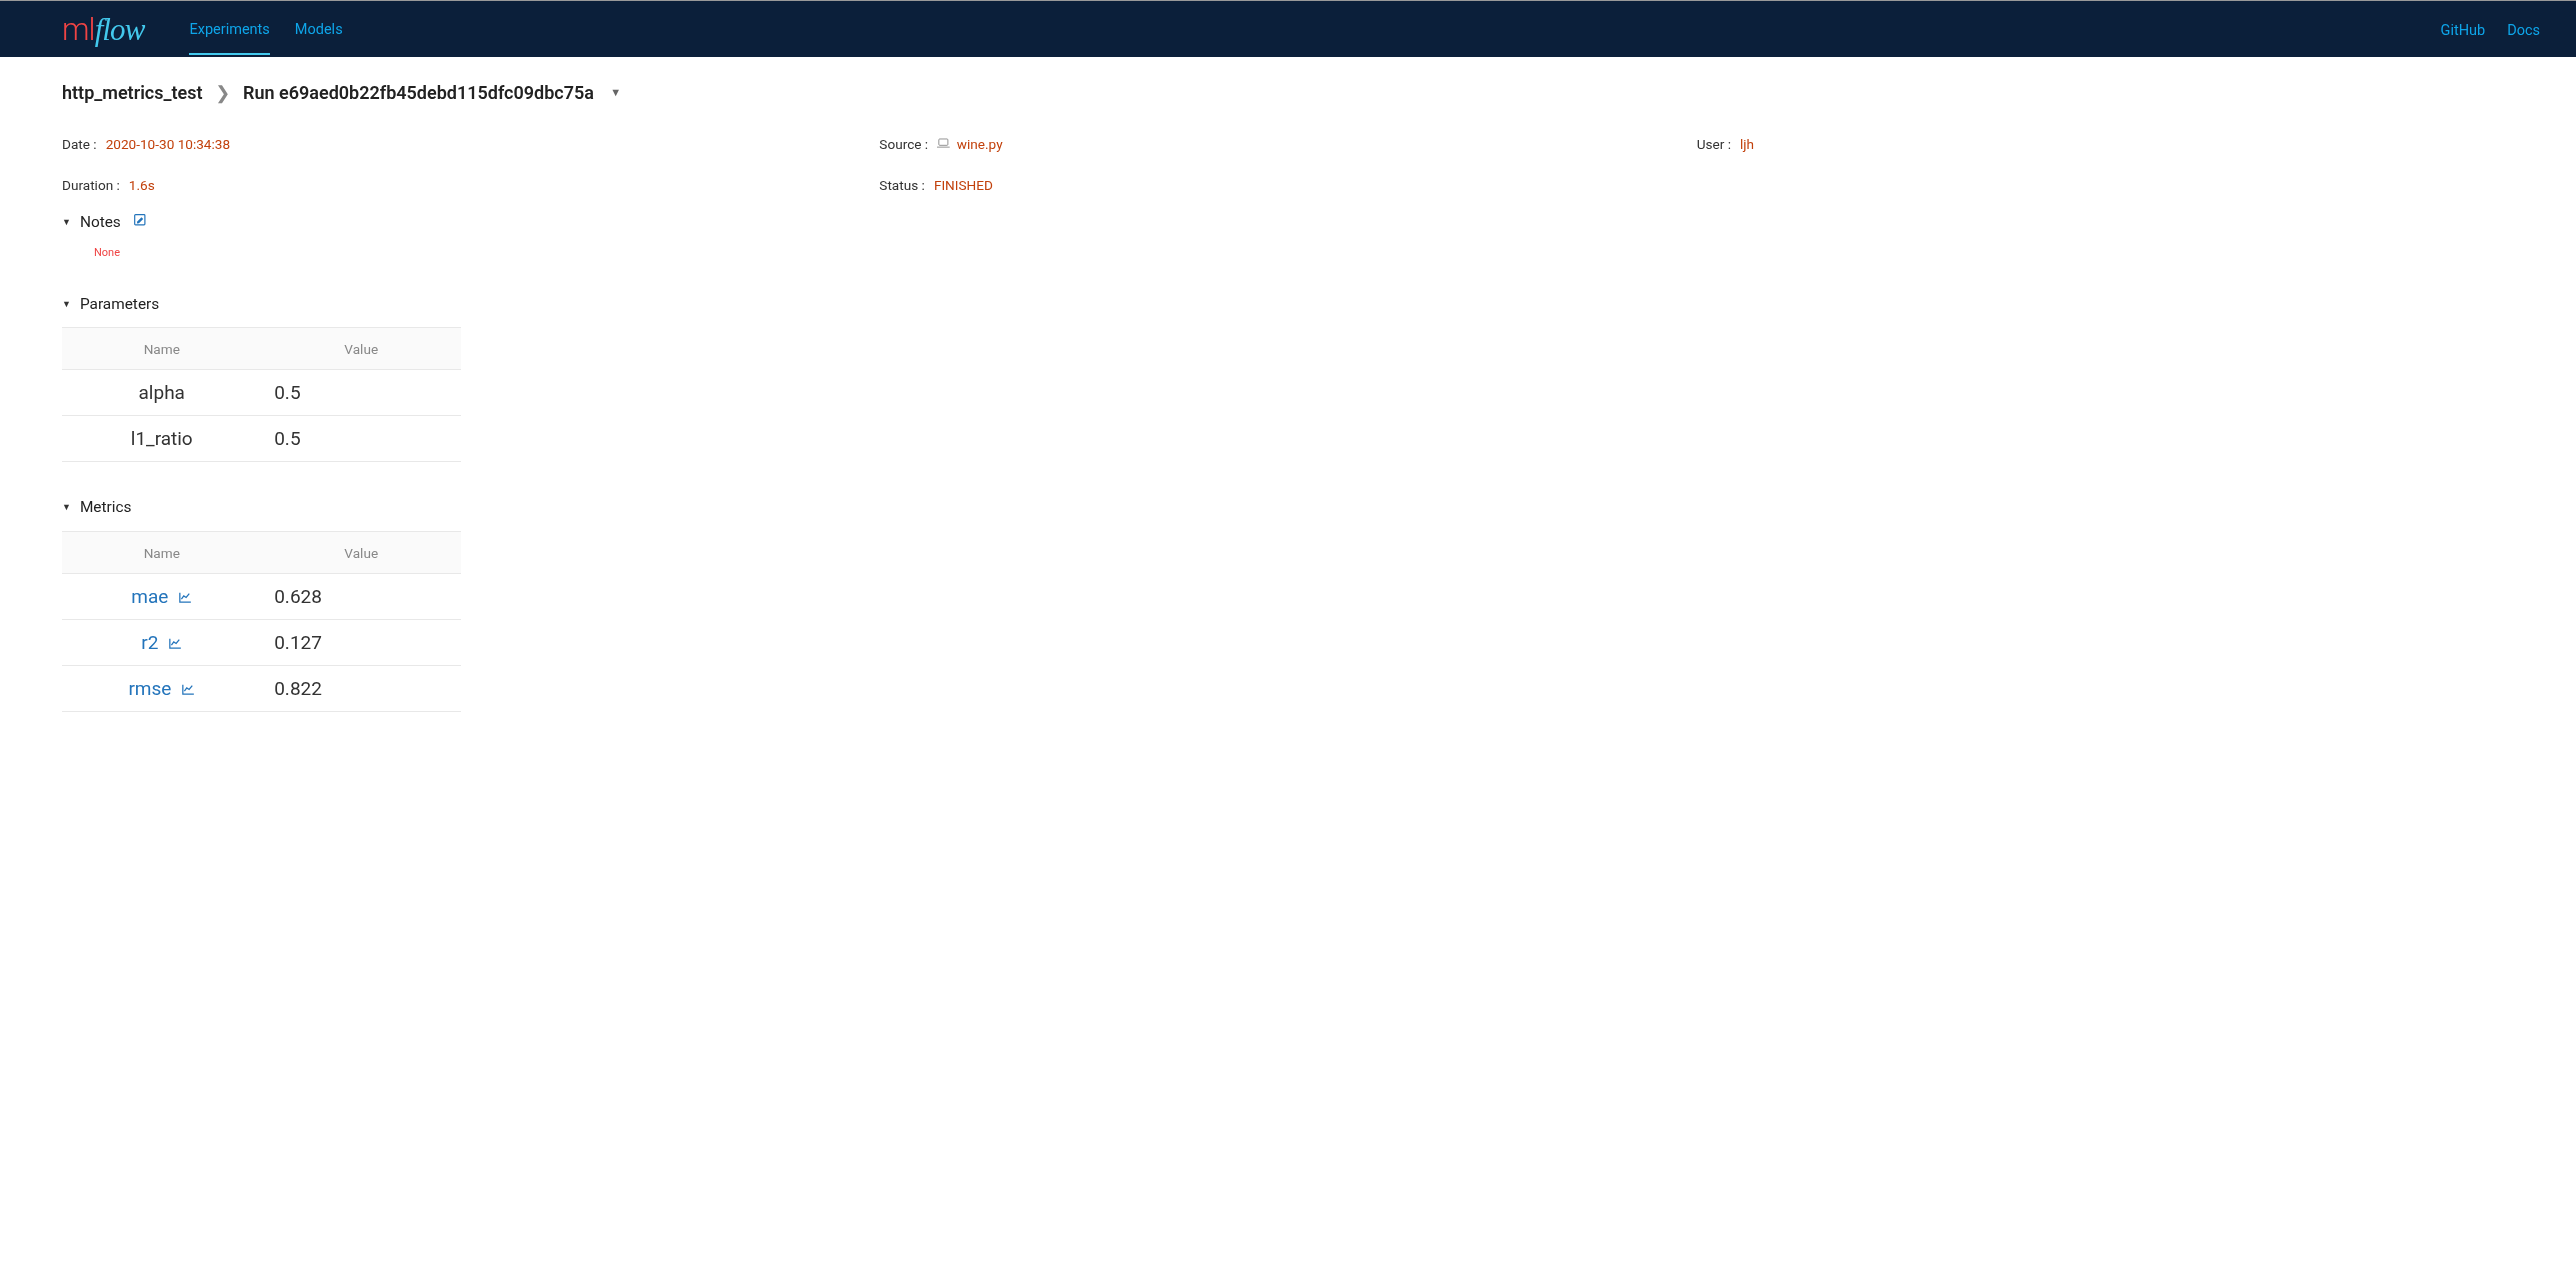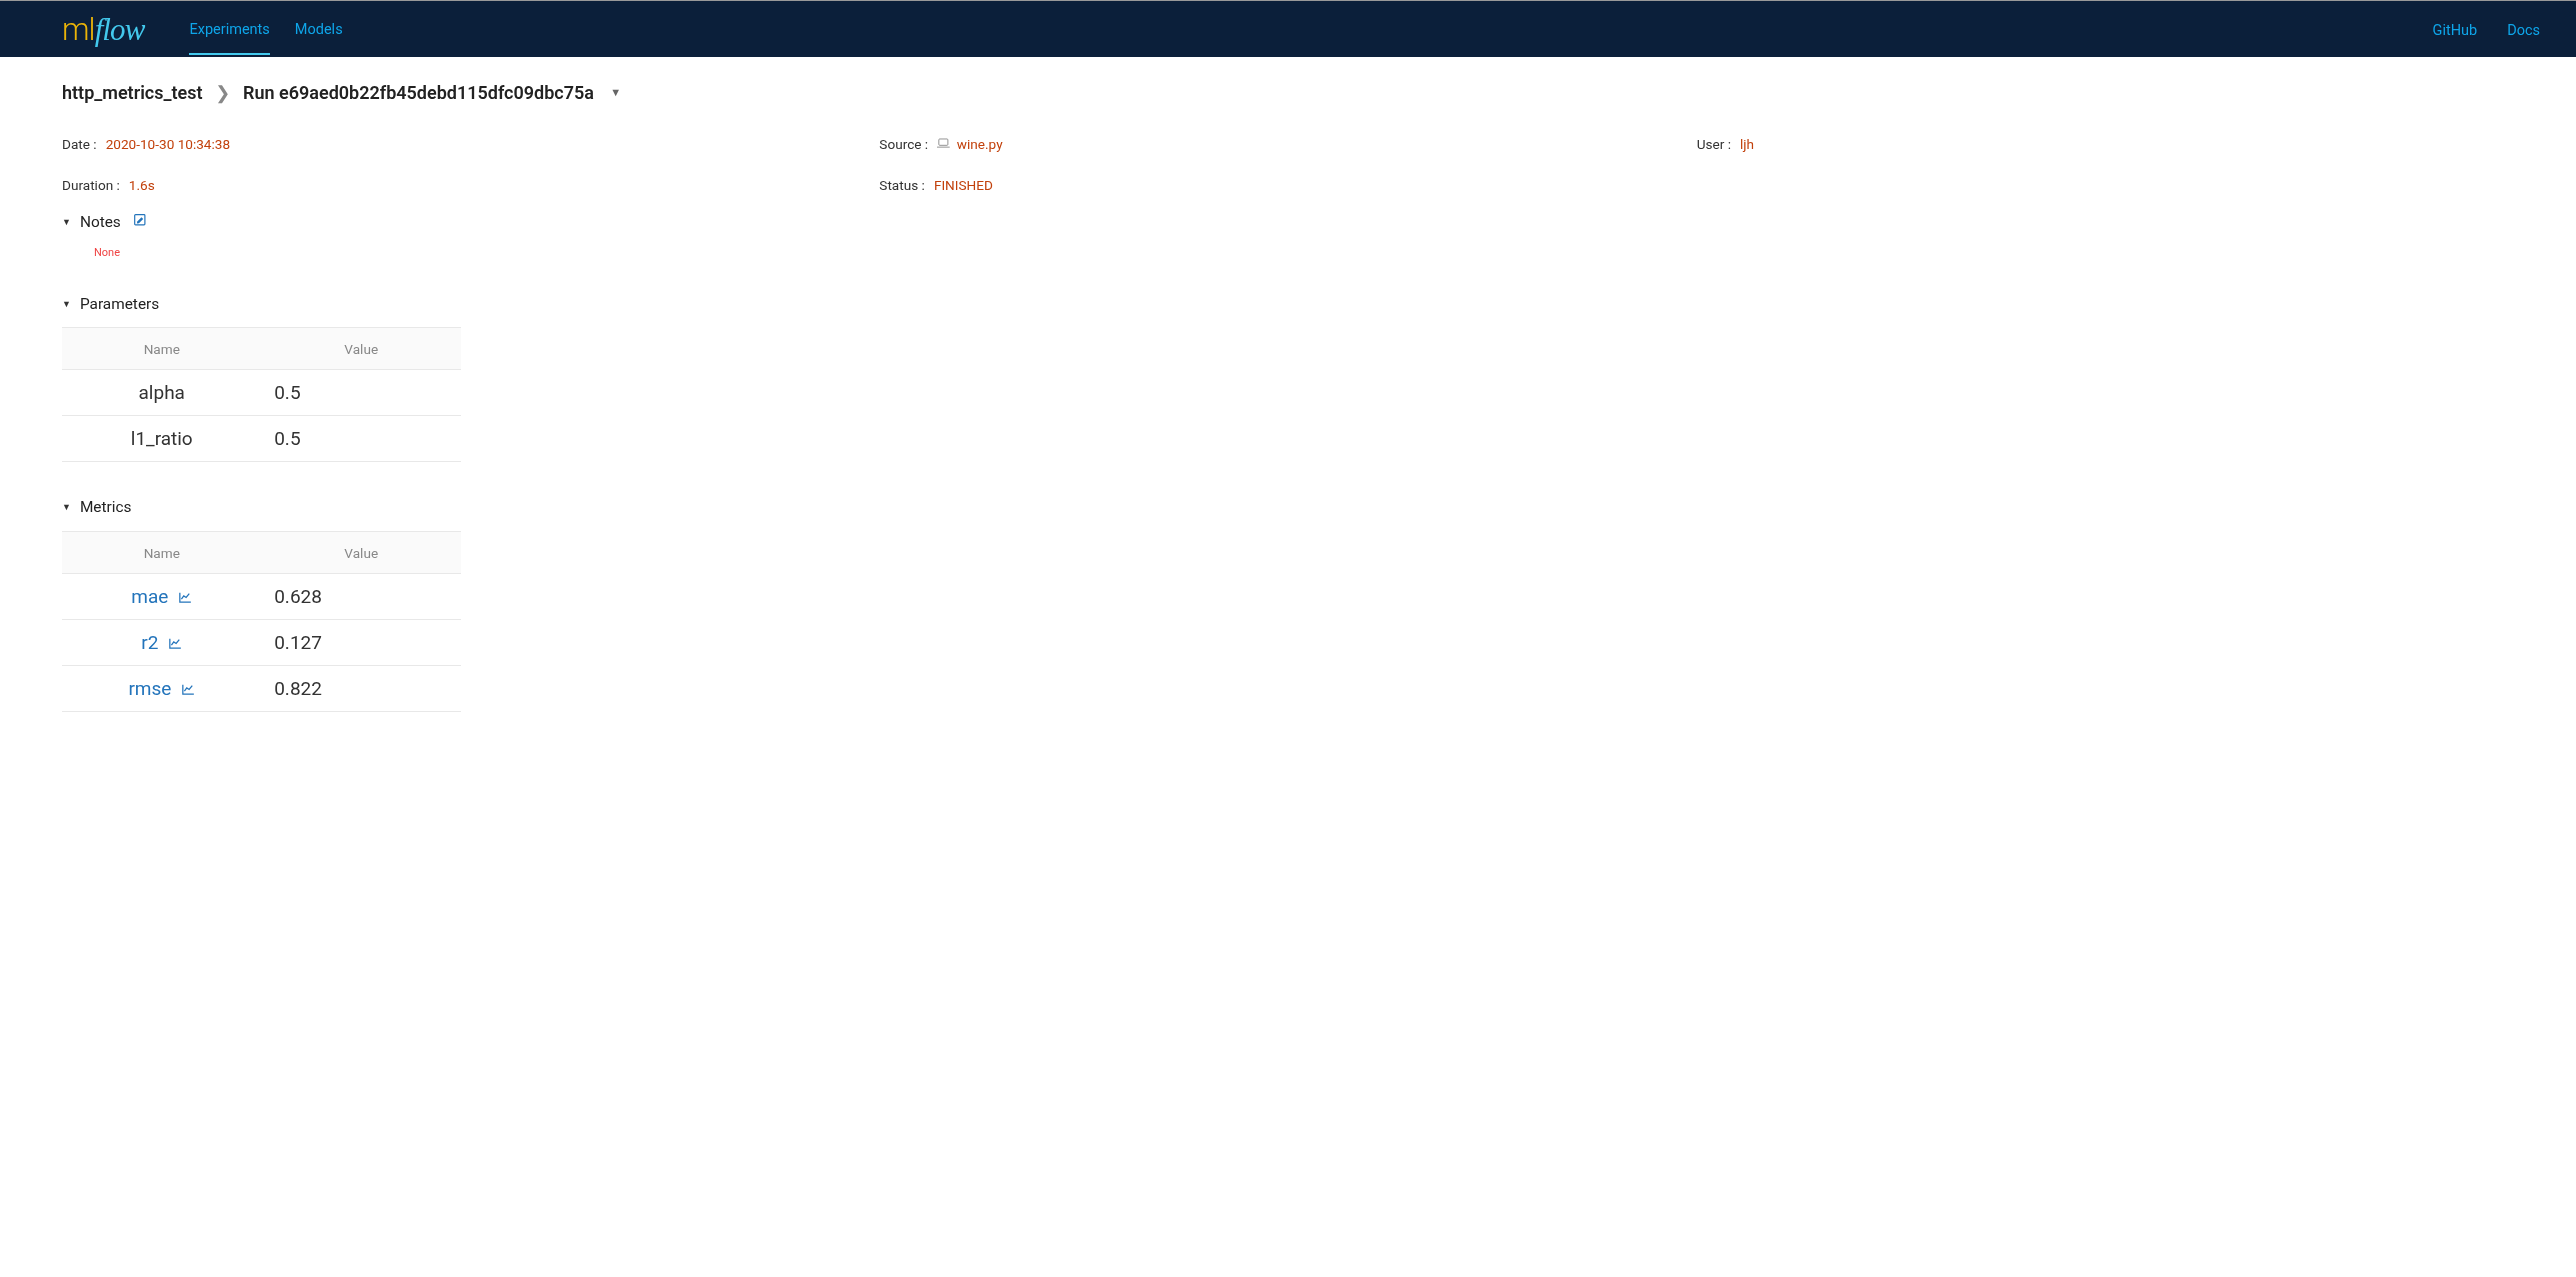--- a/index.html
+++ b/index.html
@@ -17,32 +17,32 @@
     align-items: center;
     padding: 0 36px 0 62px;
   }
   .logo {
     display: flex;
     align-items: baseline;
     margin-right: 45px;
     font-size: 31px;
     font-weight: 300;
   }
-  .logo-ml { color: #eab308; letter-spacing: -0.9px; }
+  .logo-ml { color: #ef4444; letter-spacing: -0.9px; }
   .logo-flow { color: #43c9ed; font-style: italic; font-family: Georgia, serif; letter-spacing: -0.9px; }
   .nav { display: flex; gap: 25px; flex: 1; }
   .nav-item {
     color: #0ea5e9;
     font-size: 14.5px;
     padding: 18px 0 15.4px;
     cursor: pointer;
     border-bottom: 2.7px solid transparent;
   }
   .nav-item.active { border-bottom-color: #43c9ed; }
-  .nav-right { display: flex; gap: 30px; }
+  .nav-right { display: flex; gap: 22px; }
   .nav-right .nav-item { border: none; }
   .main { padding: 25px 62px; }
   .breadcrumb {
     display: flex;
     align-items: center;
     gap: 12.7px;
     font-size: 18px;
     font-weight: 600;
     color: #222;
     margin-bottom: 33px;

